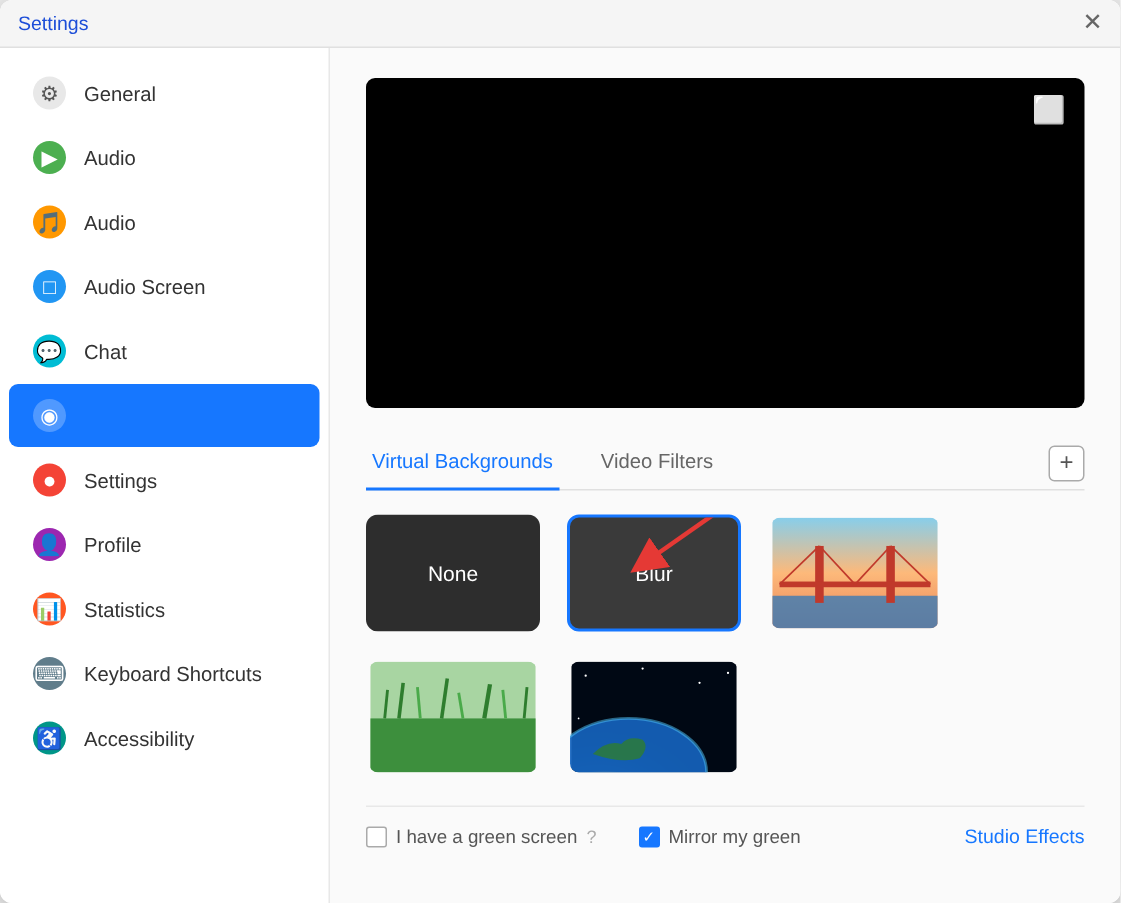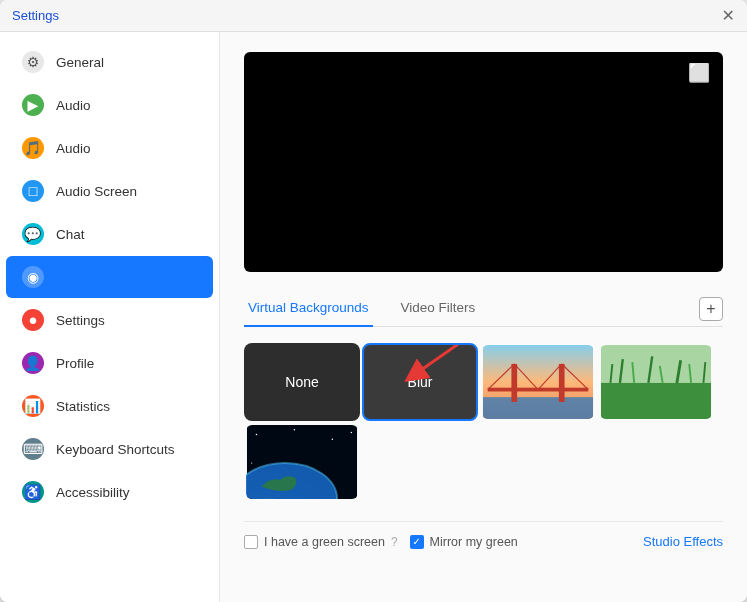--- a/index.html
+++ b/index.html
@@ -155,21 +155,21 @@
       align-items: center;
       justify-content: center;
       cursor: pointer;
       color: #555;
       font-size: 16px;
       background: white;
     }
     .backgrounds-grid {
       display: flex;
       flex-wrap: wrap;
-      gap: 2px;
+      gap: 18px;
       margin-bottom: 20px;
       align-items: flex-end;
     }
     .bg-item {
       width: 116px;
       height: 78px;
       border-radius: 8px;
       overflow: hidden;
       cursor: pointer;
       border: 2px solid transparent;
@@ -191,21 +191,21 @@
       display: flex;
       align-items: center;
       justify-content: center;
       color: white;
       font-size: 14px;
     }
     
     .bottom-bar {
       display: flex;
       align-items: center;
-      gap: 12px;
+      gap: 28px;
       padding: 12px 0 4px;
       border-top: 1px solid #e8e8e8;
       background: #fafafa;
       margin-top: 4px;
     }
     .green-screen-checkbox {
       display: flex;
       align-items: center;
       gap: 6px;
       font-size: 12.5px;

